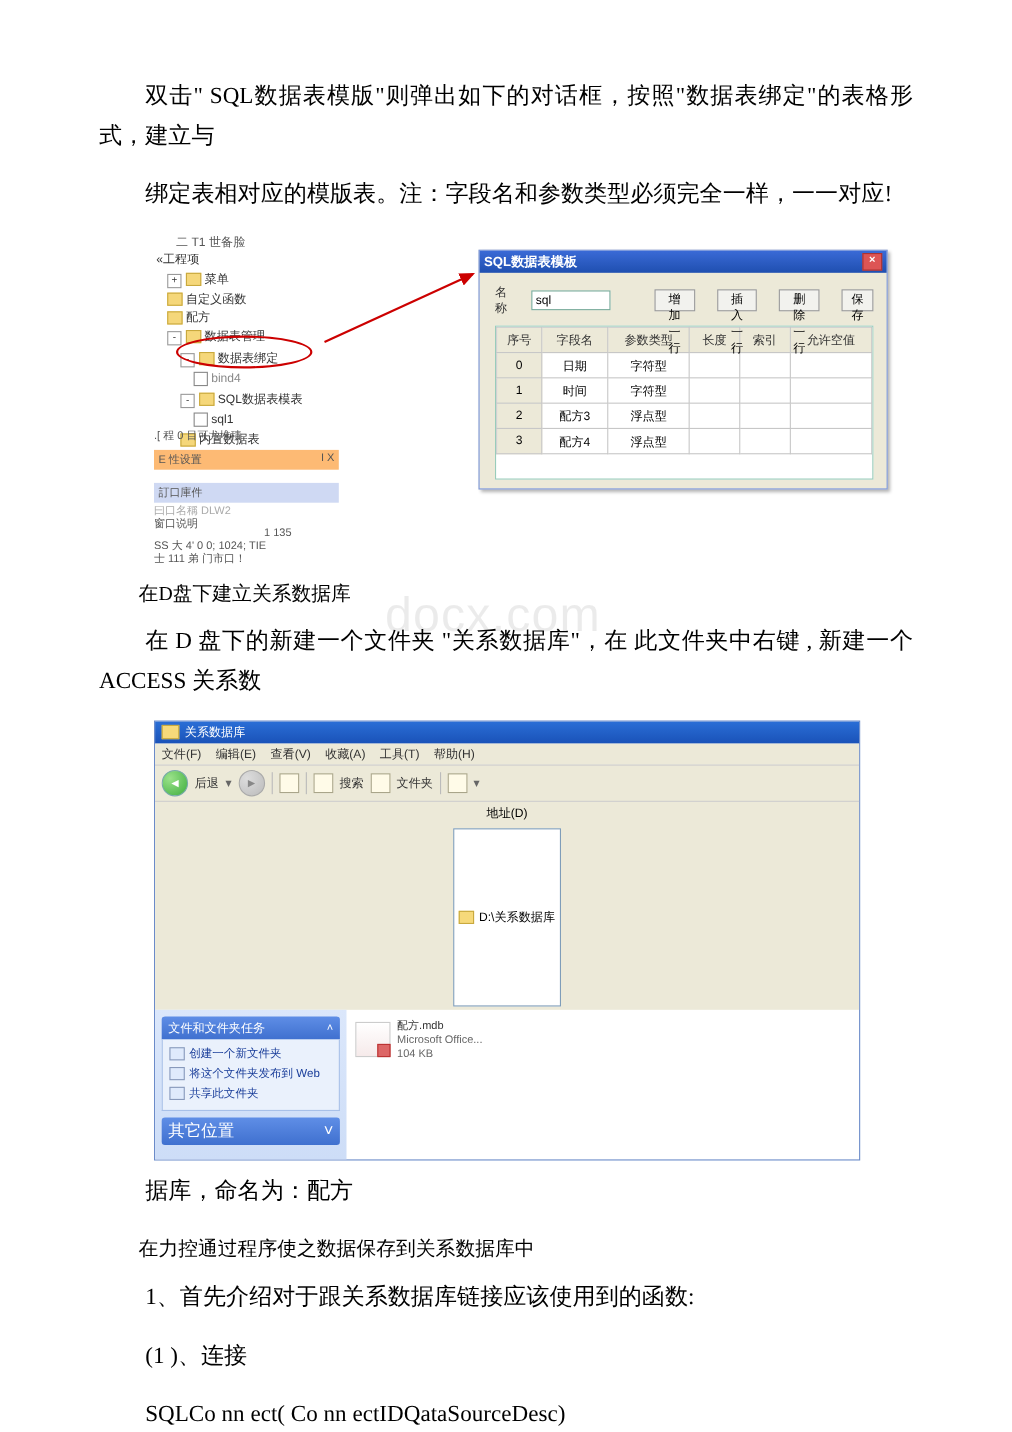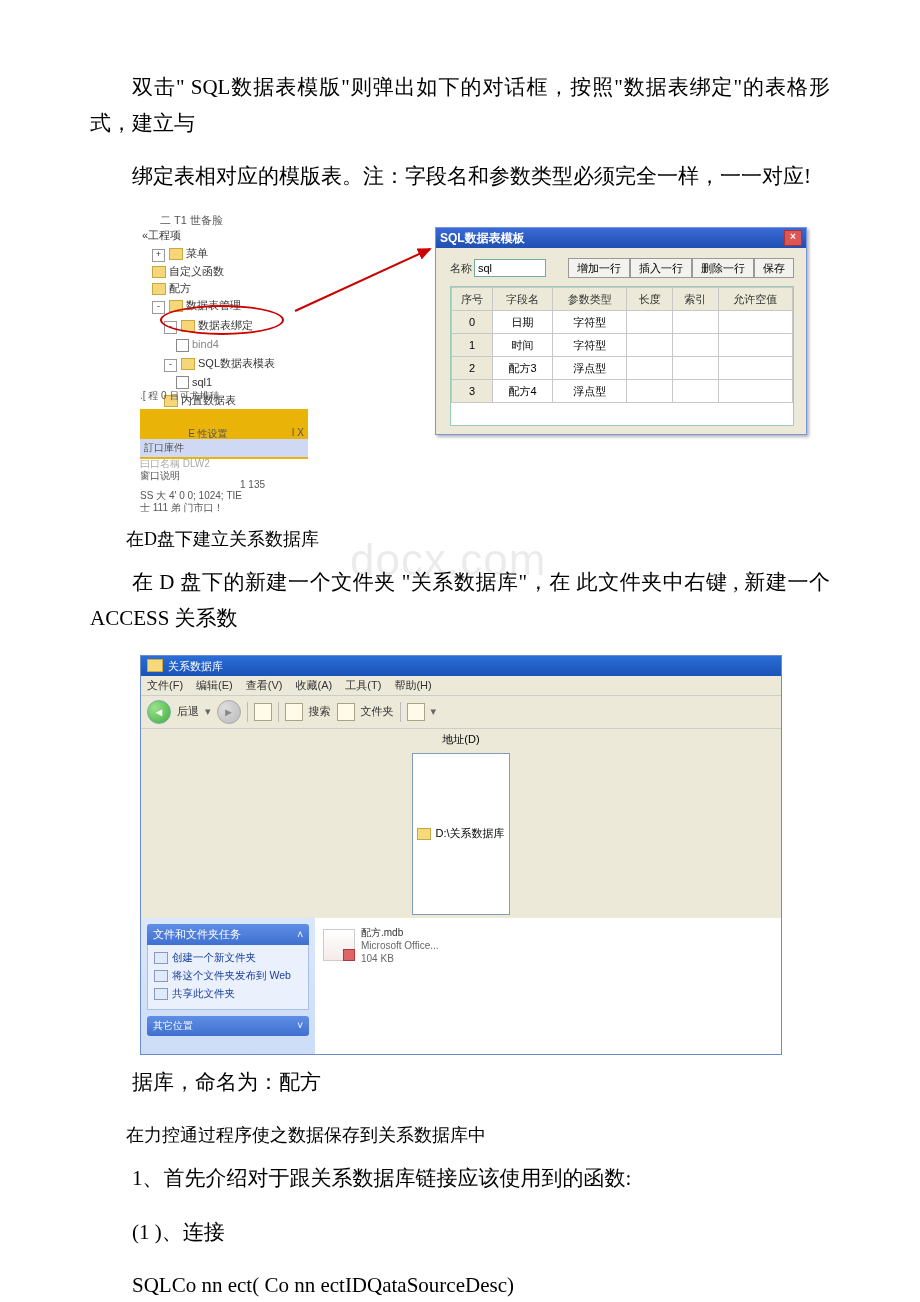--- a/index.html
+++ b/index.html
@@ -68,21 +68,21 @@
     color:#fff; font-weight:bold; font-size:12px;
     padding:0 4px;
     display:flex; justify-content:space-between; align-items:center;
   }
   .dlg-close {
     width:16px; height:14px; background:#d55; border:1px solid #a33;
     color:#fff; font-size:10px; line-height:12px; text-align:center;
     font-family:Arial;
   }
   .dlg-body { padding:10px 12px 8px 14px; }
-  .dlg-top { display:flex; align-items:center; gap:0; margin-bottom:8px; }
+  .dlg-top { display:flex; align-items:center; gap:20px; margin-bottom:8px; }
   .dlg-top .lbl { margin-right:2px; color:#333; }
   .dlg-top input { width:64px; height:16px; font-size:11px; border:1px solid #7a9; padding:0 3px; }
   .btn {
     height:20px; font-size:11px; padding:0 8px;
     background:#f2f2ee; border:1px solid #999; cursor:pointer;
   }
 
   .grid {
     border:1px solid #aaa; border-collapse:collapse; width:100%;
     font-size:11px; background:#fff;
@@ -151,21 +151,21 @@
   .s2-panel .chv { font-size:10px; }
   .s2-list {
     background:#eaf1fc; border:1px solid #a8c0e8; border-top:none;
     padding:4px 6px 6px;
   }
   .s2-list div { color:#1a3e9a; padding:2px 0; font-size:10.5px; }
   .s2-list .tiny-icon { display:inline-block; width:12px; height:10px; margin-right:4px; vertical-align:middle; border:1px solid #89b; background:#dfeafc; }
   .s2-panel2 {
     margin-top:6px;
     background:linear-gradient(#5f8ee6,#3f70cf);
-    color:#fff; border-radius:3px; padding:3px 6px; font-size:10px;
+    color:#fff; border-radius:3px; padding:3px 6px; font-size:15px;
     display:flex; justify-content:space-between; align-items:center;
   }
   .s2-right { flex:1; padding:8px; min-height:120px; }
   .fileitem { display:flex; align-items:center; gap:6px; }
   .fileitem .thumb {
     width:30px; height:30px; border:1px solid #ccc;
     background:linear-gradient(#fff,#f6eaea);
     position:relative;
   }
   .fileitem .thumb::after { content:""; position:absolute; right:-1px; bottom:-1px; width:10px; height:10px; background:#d66; border:1px solid #b33; }
@@ -221,21 +221,21 @@
     <svg class="arrow" viewBox="0 0 145 75">
       <defs>
           <marker id="ah" markerWidth="8" markerHeight="8" refX="6" refY="3" orient="auto">
             <path d="M0,0 L7,3 L0,6 Z" fill="#c00"></path>
           </marker>
         </defs>
       <path d="M5,70 L140,8" stroke="#c00" stroke-width="2" fill="none" marker-end="url(#ah)"></path>
     </svg>
 
     <div class="misc" style="left:0; top:176px;">.[ 程 0 目可尤堆積</div>
-    <div class="misc" style="left:0; top:196px; background:#eab308; width:160px; padding:18px 4px;text-align:center;">
+    <div class="misc" style="left:0; top:196px; background:#fdba74; width:160px; padding:2px 4px;">
       <span>E 性设置</span>
       <span style="float:right;margin-left:20px;">I  X</span>
     </div>
     <div class="misc" style="left:0; top:226px; background:#cfd9f3; width:160px; padding:2px 4px;">訂口庫件</div>
     <div class="misc" style="left:0; top:244px; color:#aaa;">曰口名稱           DLW2</div>
     <div class="misc" style="left:0; top:256px;">窗口说明</div>
     <div class="misc" style="left:100px; top:266px;">1 135</div>
     <div class="misc" style="left:0; top:276px;">SS 大 4'        0 0; 1024; TIE</div>
     <div class="misc" style="left:0; top:288px;">士 111 弟 门市口！</div>
 

